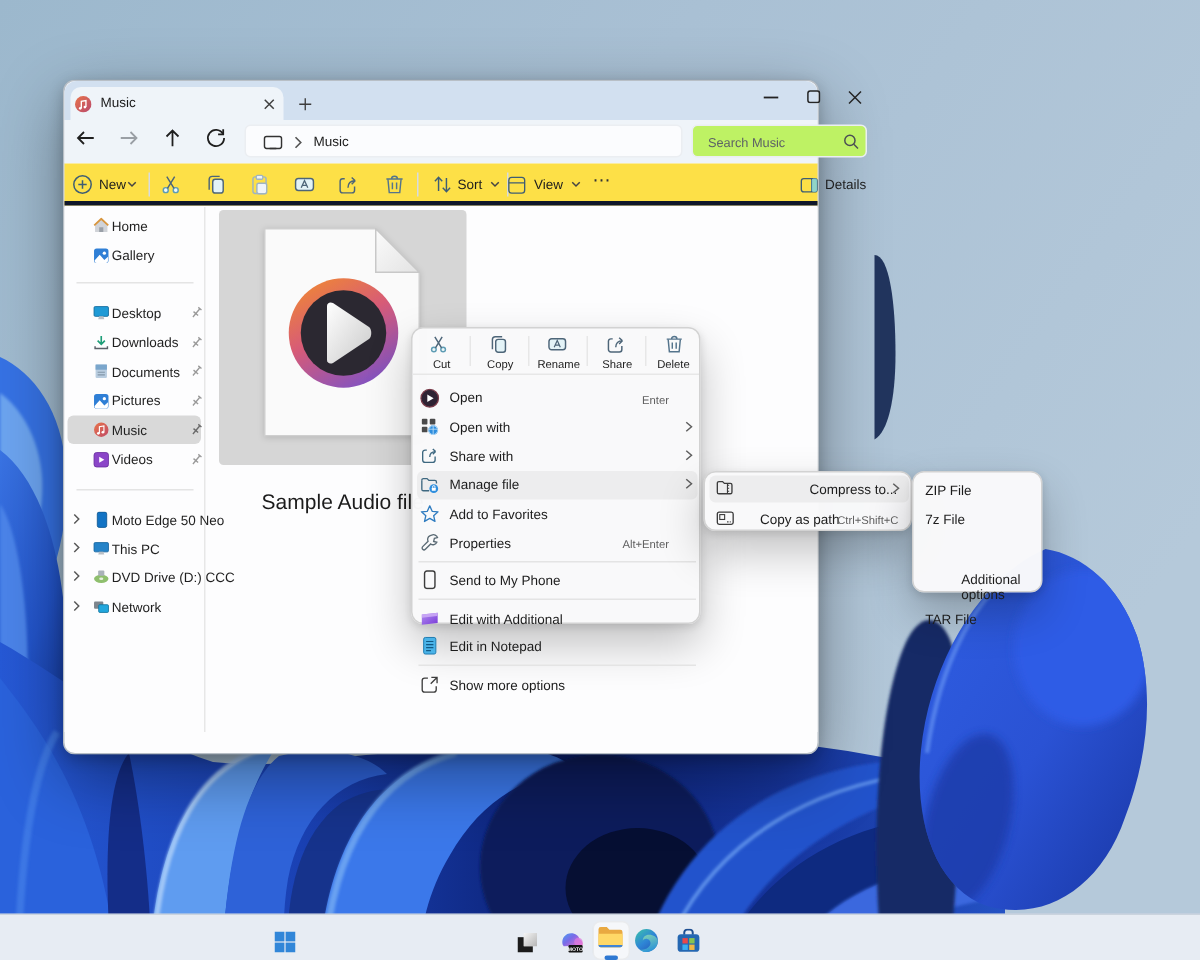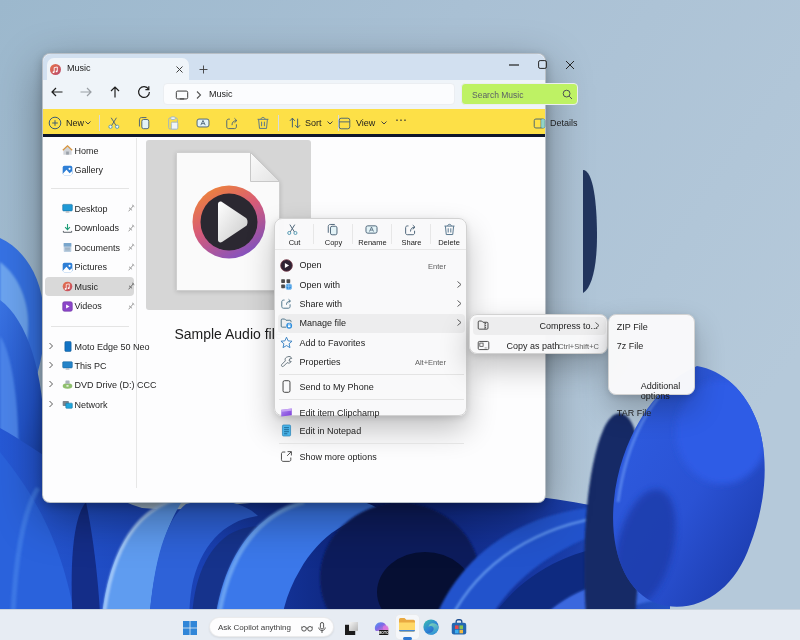--- a/index.html
+++ b/index.html
@@ -103,32 +103,20 @@
 </svg>
 <div id="taskbar">
 
   <svg class="abs" style="left:183px;top:11px" width="14" height="14" viewBox="0 0 14 14">
     <rect x="0" y="0" width="6.6" height="6.6" fill="#3186d8"></rect>
     <rect x="7.4" y="0" width="6.6" height="6.6" fill="#3186d8"></rect>
     <rect x="0" y="7.4" width="6.6" height="6.6" fill="#3186d8"></rect>
     <rect x="7.4" y="7.4" width="6.6" height="6.6" fill="#3186d8"></rect>
   </svg>
 
-  <div class="abs" style="left:209px;top:7px;width:125px;height:20px;background:#fdfdfe;border-radius:10px;border:1px solid rgba(0,0,0,.07);box-shadow:0 1px 2px rgba(0,0,0,.08);">
-    <span class="abs" style="left:8px;top:5px;font-size:8px;color:#3c3c3c;">Ask Copilot anything</span>
-    <svg class="abs" style="left:91px;top:6.5px" width="12" height="7" viewBox="0 0 12 7">
-        <circle cx="3" cy="3.8" r="2.3" fill="none" stroke="#444" stroke-width="0.9"></circle>
-        <circle cx="9" cy="3.8" r="2.3" fill="none" stroke="#444" stroke-width="0.9"></circle>
-        <path d="M5.3 3.2 Q6 2.4 6.7 3.2 M0.8 2.6 L0 1.4 M11.2 2.6 L12 1.4" stroke="#444" stroke-width="0.9" fill="none"></path>
-      </svg>
-    <svg class="abs" style="left:108px;top:4px" width="8" height="12" viewBox="0 0 8 12">
-        <rect x="2.4" y="0.5" width="3.2" height="6.5" rx="1.6" fill="none" stroke="#444" stroke-width="0.9"></rect>
-        <path d="M0.8 5.5 C0.8 9.5 7.2 9.5 7.2 5.5 M4 8.7 L4 11" fill="none" stroke="#444" stroke-width="0.9"></path>
-      </svg>
-  </div>
 
   <svg class="abs" style="left:345px;top:12px" width="13" height="13" viewBox="0 0 14 14">
     <rect x="0" y="3" width="11" height="11" fill="#1b1b1b"></rect>
     <rect x="4.5" y="0" width="9.5" height="9.5" fill="#e8e8e8"></rect>
     <rect x="4.5" y="0" width="9.5" height="9.5" fill="url(#darkg)"></rect>
     <defs>
         <linearGradient id="darkg" x1="0" y1="0" x2="1" y2="1">
           <stop offset="0" stop-color="#f5f5f5"></stop>
           <stop offset="1" stop-color="#b5b5b5"></stop>
         </linearGradient>
@@ -568,21 +556,21 @@
   <svg class="abs" style="left:5px;top:187.4px" width="13" height="13" viewBox="0 0 16 16">
       <defs>
         <linearGradient id="ccg" x1="0" y1="0" x2="1" y2="1">
           <stop offset="0" stop-color="#b08cf0"></stop>
           <stop offset="1" stop-color="#7a3bd8"></stop>
         </linearGradient>
       </defs>
       <path d="M1.5 4.5 L14.5 3 L14.5 11.5 L1.5 13 Z" fill="url(#ccg)"></path>
       <path d="M1.5 4.5 L14.5 3 L14.2 5.8 L1.5 7.2 Z" fill="#cbaaf5" opacity="0.9"></path>
     </svg>
-  <span class="mrow" style="left:24.6px;top:189.1px;">Edit item Clipchamp</span>
+  <span class="mrow" style="left:24.6px;top:189.1px;">Edit with Additional</span>
   <svg class="abs" style="left:5px;top:205.3px" width="13" height="13" viewBox="0 0 16 16">
       <rect x="3" y="1.2" width="10" height="13.6" rx="1.4" fill="#4ab3e8"></rect>
       <rect x="3" y="1.2" width="10" height="13.6" rx="1.4" fill="none" stroke="#1d7ab0" stroke-width="0.8"></rect>
       <path d="M5 4.5 L11 4.5 M5 7 L11 7 M5 9.5 L11 9.5 M5 12 L9 12" stroke="#125a85" stroke-width="1"></path>
     </svg>
   <span class="mrow" style="left:24.6px;top:207px;">Edit in Notepad</span>
   <div class="abs" style="left:4px;top:224px;width:185px;height:1px;background:#e4e4e4;"></div>
   <svg class="abs" style="left:5px;top:231.2px" width="13" height="13" viewBox="0 0 16 16">
       <path d="M6.5 2.5 L3.8 2.5 C2.7 2.5 1.8 3.4 1.8 4.5 L1.8 12 C1.8 13.1 2.7 14 3.8 14 L11.3 14 C12.4 14 13.3 13.1 13.3 12 L13.3 9.3" fill="none" stroke="#3c3c3c" stroke-width="1.1"></path>
       <path d="M9.3 2 L14 2 L14 6.7 M13.7 2.3 L8.8 7.2" fill="none" stroke="#3c3c3c" stroke-width="1.1"></path>

